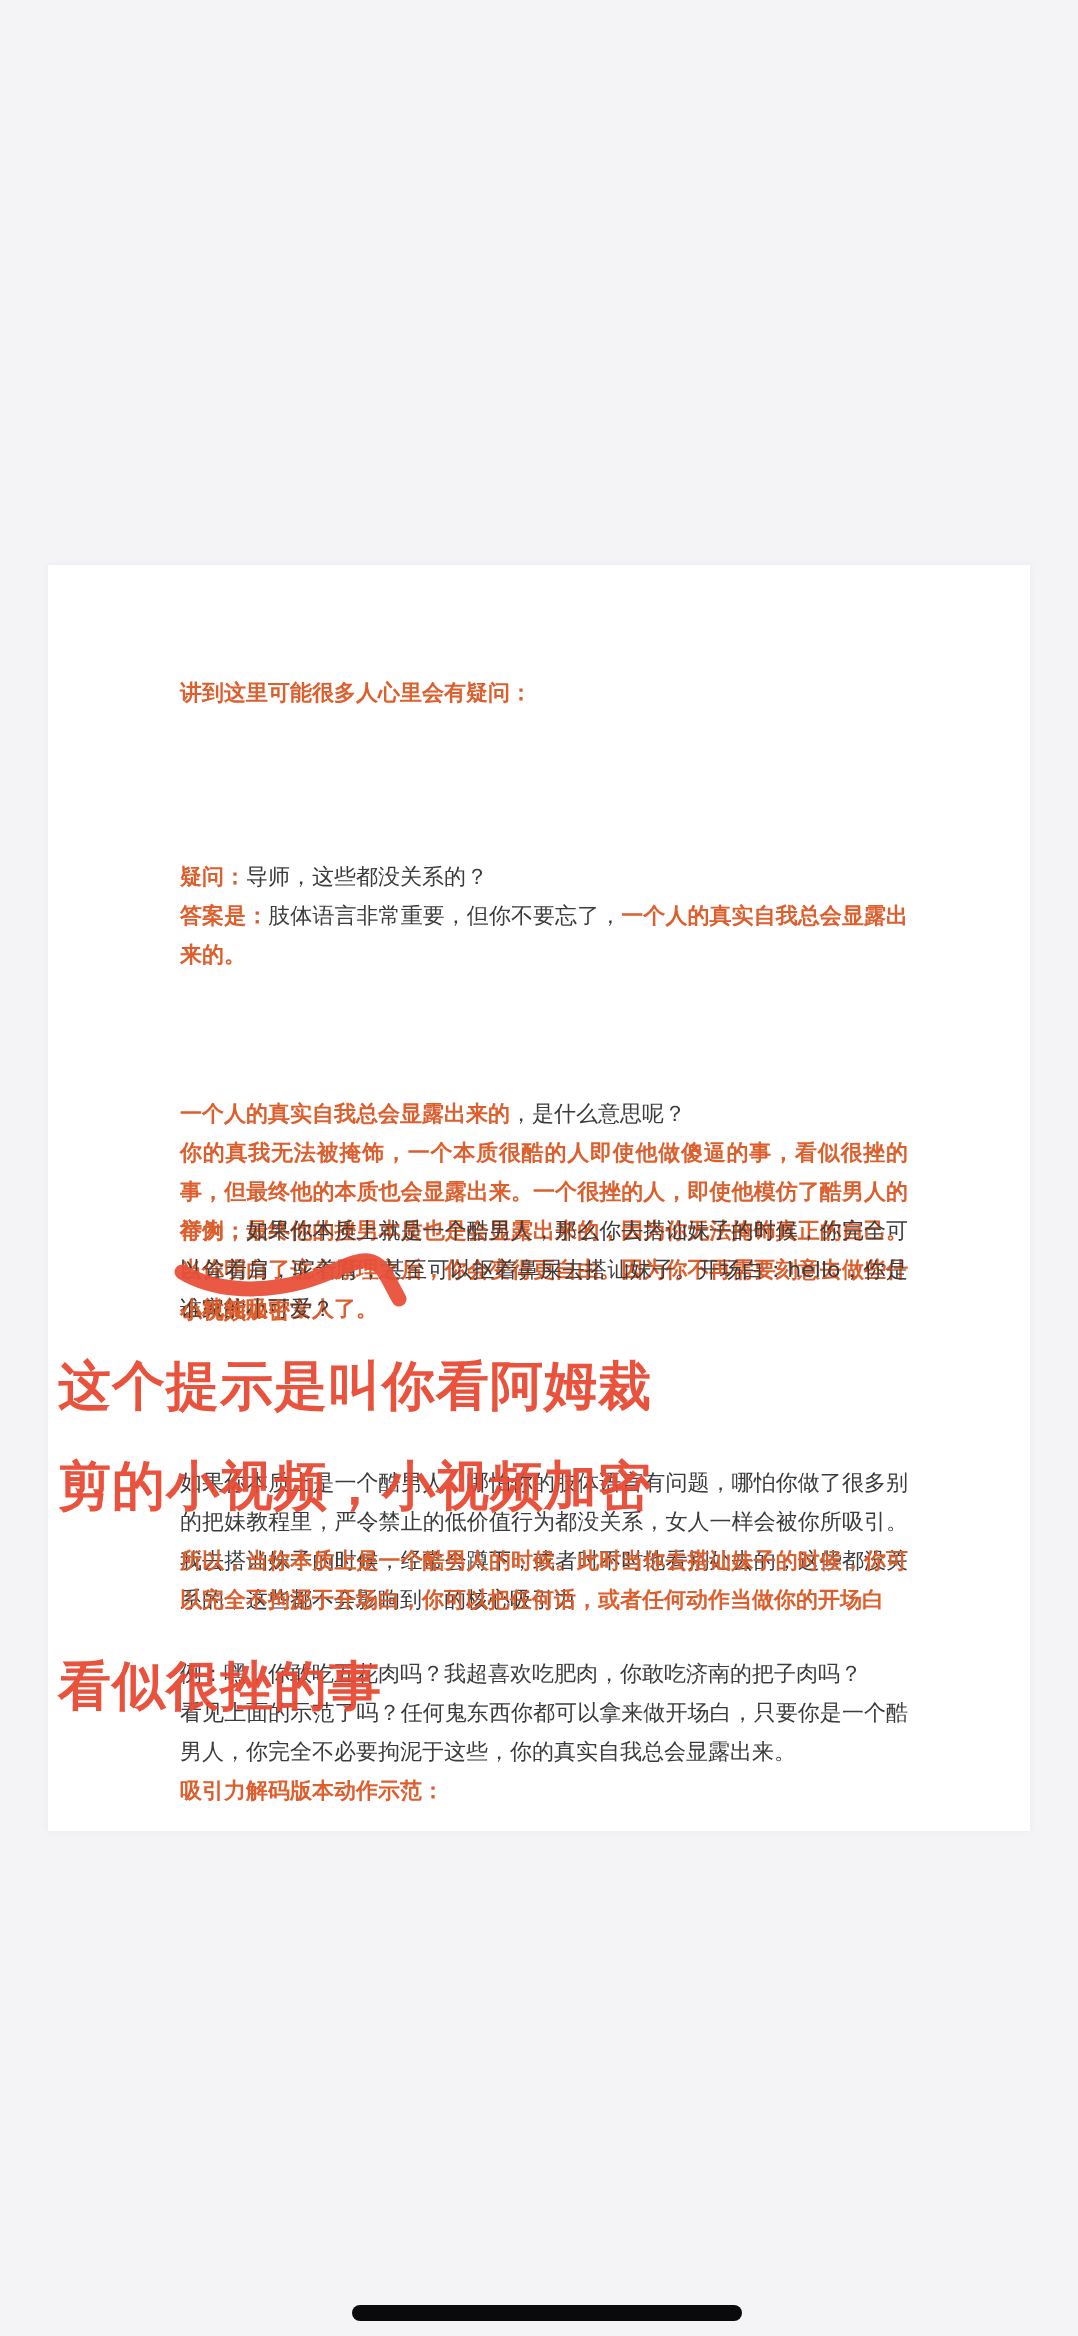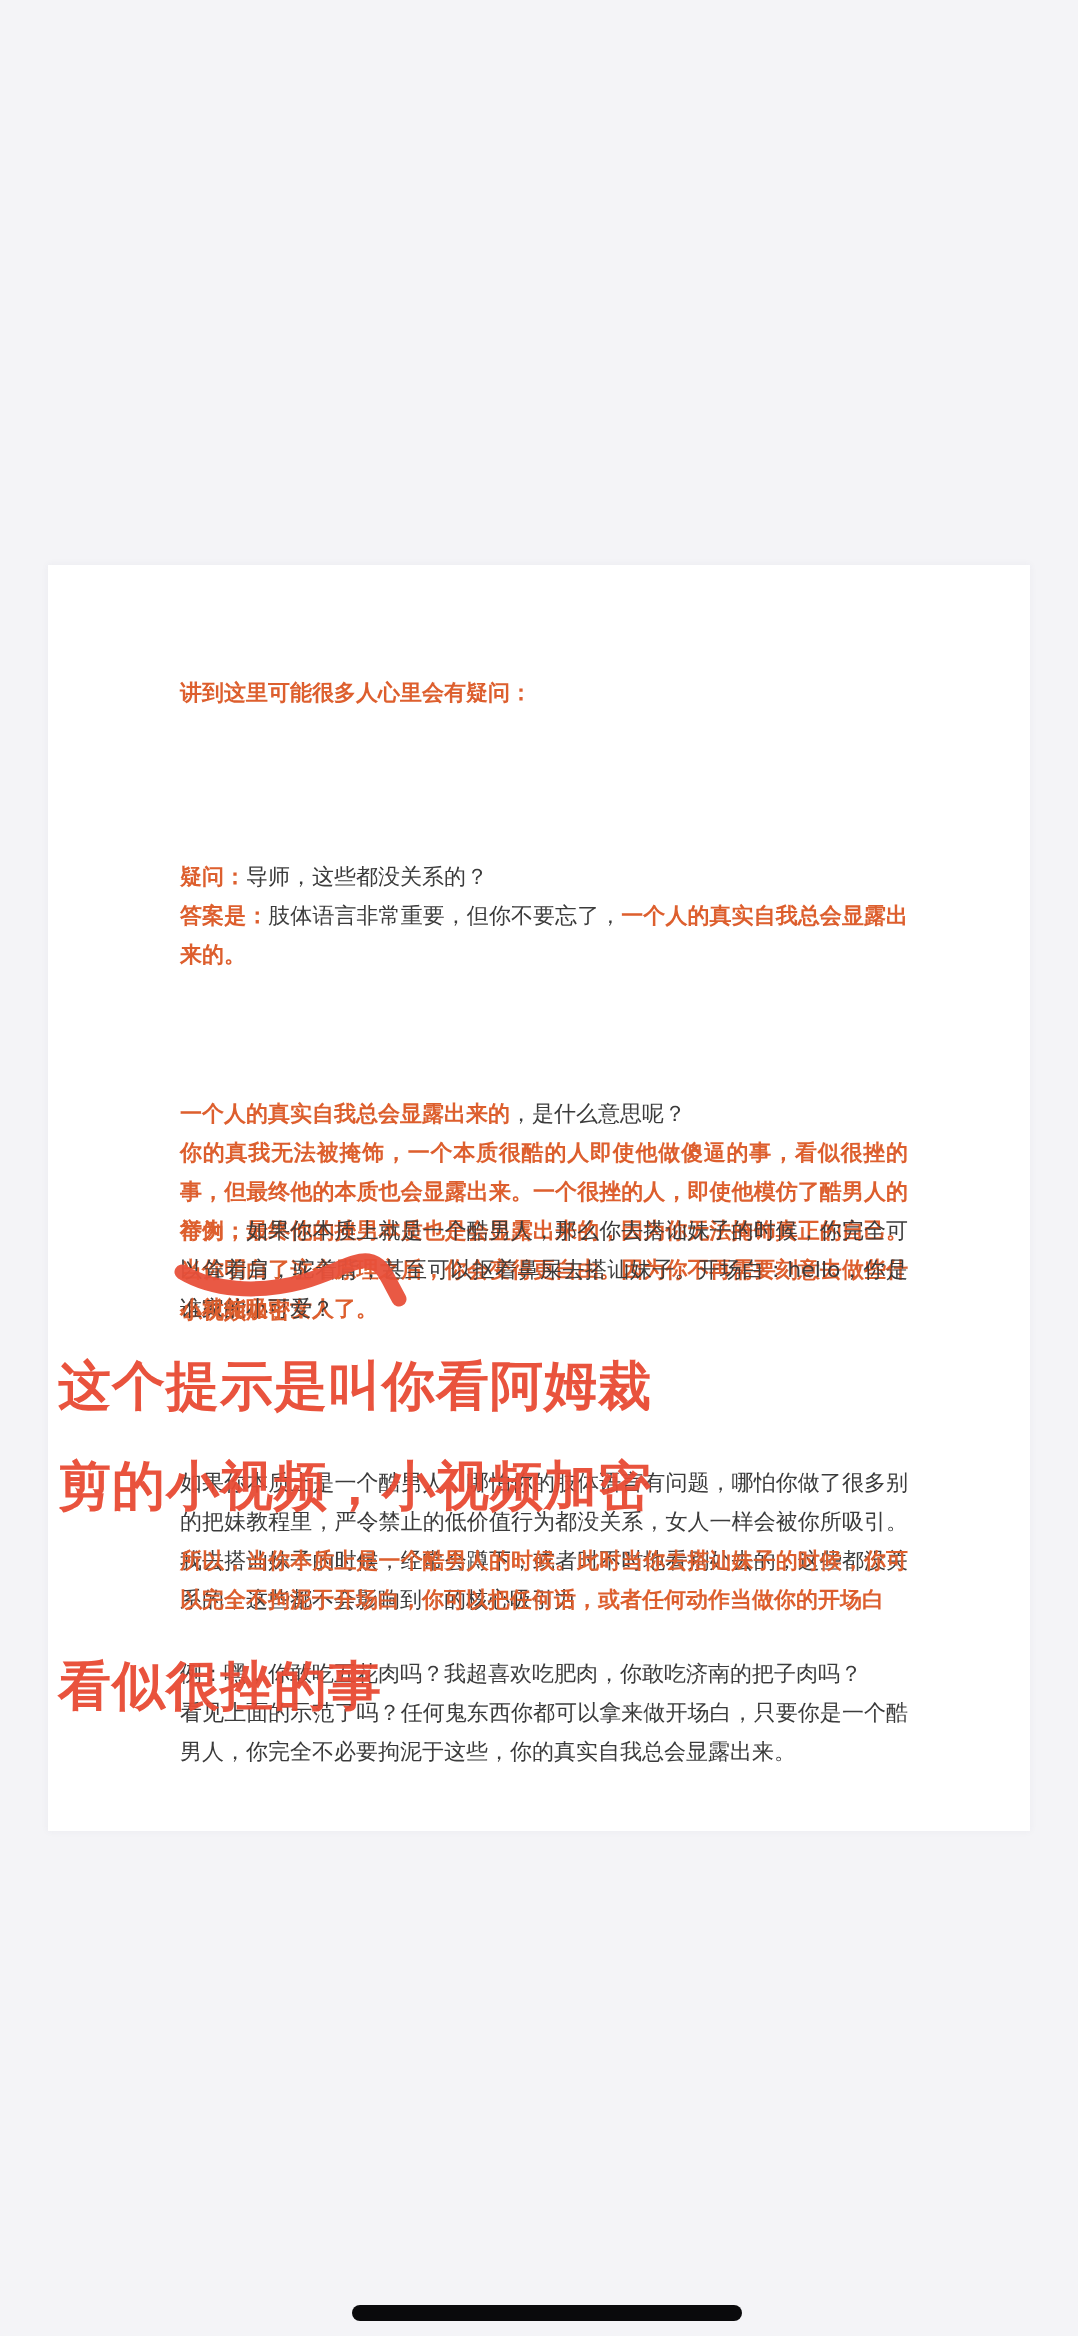--- a/index.html
+++ b/index.html
@@ -82,21 +82,21 @@
     <p class="para p2"><span class="run orange">一个人的真实自我总会显露出来的</span><span class="run dark">，是什么意思呢？</span><span class="run orange nl">你的真我无法被掩饰，一个本质很酷的人即使他做傻逼的事，看似很挫的事，但最终他的本质也会显露出来。一个很挫的人，即使他模仿了酷男人的行为，最终他的挫男本质也是会显露出来的，因为你无法掩饰真正的自己。当你明白了这个原理之后，你会变得更自由。因为你不再需要刻意去做些什么就能吸引女人了。</span></p>
 
     <p class="para p3"><span class="run orange">举例：</span><span class="run dark">如果你本质上就是一个酷男人，那么你去搭讪妹子的时候，你完全可以耸着肩，驼着背，甚至可以抠着鼻屎去搭讪妹子。开场白：hello，你是谁家的小可爱？</span></p>
 
     <p class="para p4"><span class="run orange">小视频加密：</span></p>
 
     <p class="para p5"><span class="run dark">如果你本质上是一个酷男人，哪怕你的肢体语言有问题，哪怕你做了很多别的把妹教程里，严令禁止的低价值行为都没关系，女人一样会被你所吸引。我去搭讪妹子的时候，经常会蹲下，或者时不时地看别处去的，这些都没关系的，这些都不会影响到你的核心吸引力</span></p>
 
     <p class="para p6"><span class="run orange">所以，当你本质上是一个酷男人的时候。此时当你去搭讪妹子的时候，你可以完全不拘泥于开场白，你可以把任何话，或者任何动作当做你的开场白</span></p>
 
-    <p class="para p7"><span class="run dark">例：嘿，你敢吃五花肉吗？我超喜欢吃肥肉，你敢吃济南的把子肉吗？</span><span class="run nl"></span><span class="run dark nl">看见上面的示范了吗？任何鬼东西你都可以拿来做开场白，只要你是一个酷男人，你完全不必要拘泥于这些，你的真实自我总会显露出来。</span></p>
+    <p class="para p7"><span class="run dark">例：嘿，你敢吃五花肉吗？我超喜欢吃肥肉，你敢吃济南的把子肉吗？</span><span class="run nl"></span><span class="run dark nl">看见上面的示范了吗？任何鬼东西你都可以拿来做开场白，只要你是一个酷男人，你完全不必要拘泥于这些，你的真实自我总会显露出来。</span><span class="run orange nl">吸引力解码版本动作示范：</span></p>
 
   </div>
 
   <svg class="swoosh-svg" viewBox="0 0 1078 2336" xmlns="http://www.w3.org/2000/svg">
     <path d="M 182 1272 C 212 1290, 256 1294, 302 1282 C 334 1273, 354 1259, 368 1261 C 380 1263, 385 1272, 391 1284 L 399 1299" fill="none" stroke="#e8503a" stroke-width="15" stroke-linecap="round" stroke-linejoin="round" opacity="0.95"></path>
   </svg>
 
   <div class="overlay-line ol0">这个提示是叫你看阿姆裁</div>
   <div class="overlay-line ol1">剪的小视频，小视频加密</div>
   <div class="overlay-line ol3">看似很挫的事</div>

